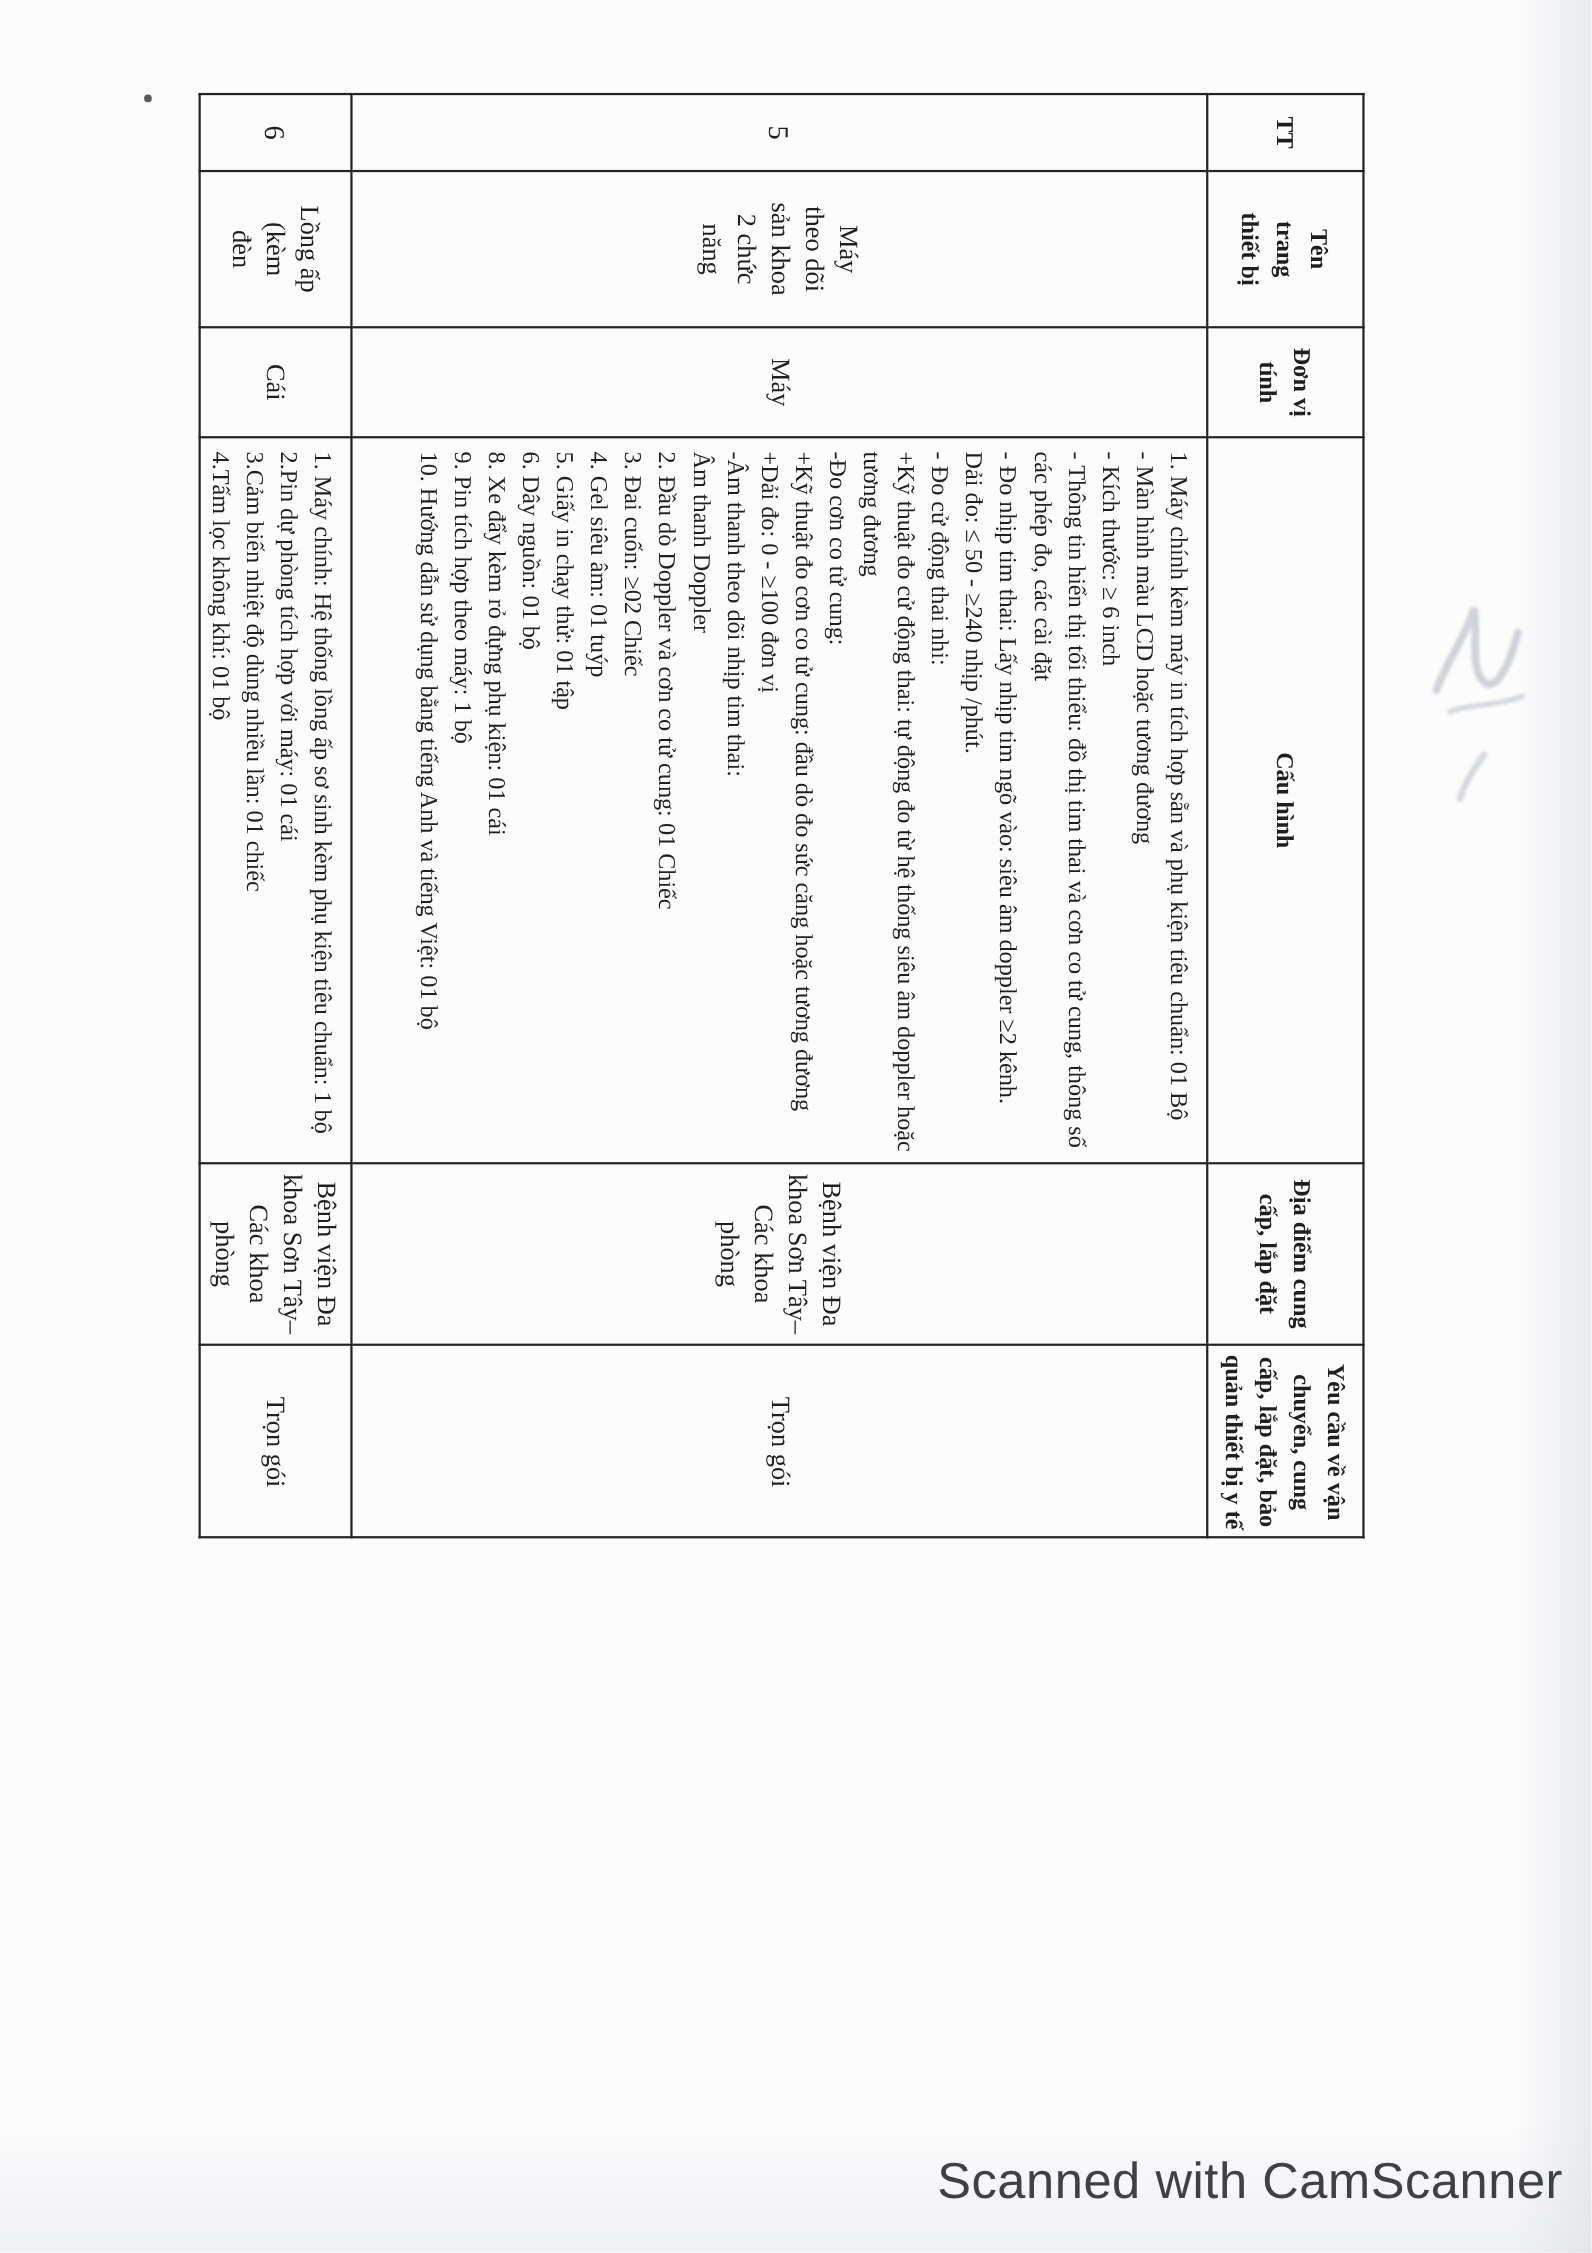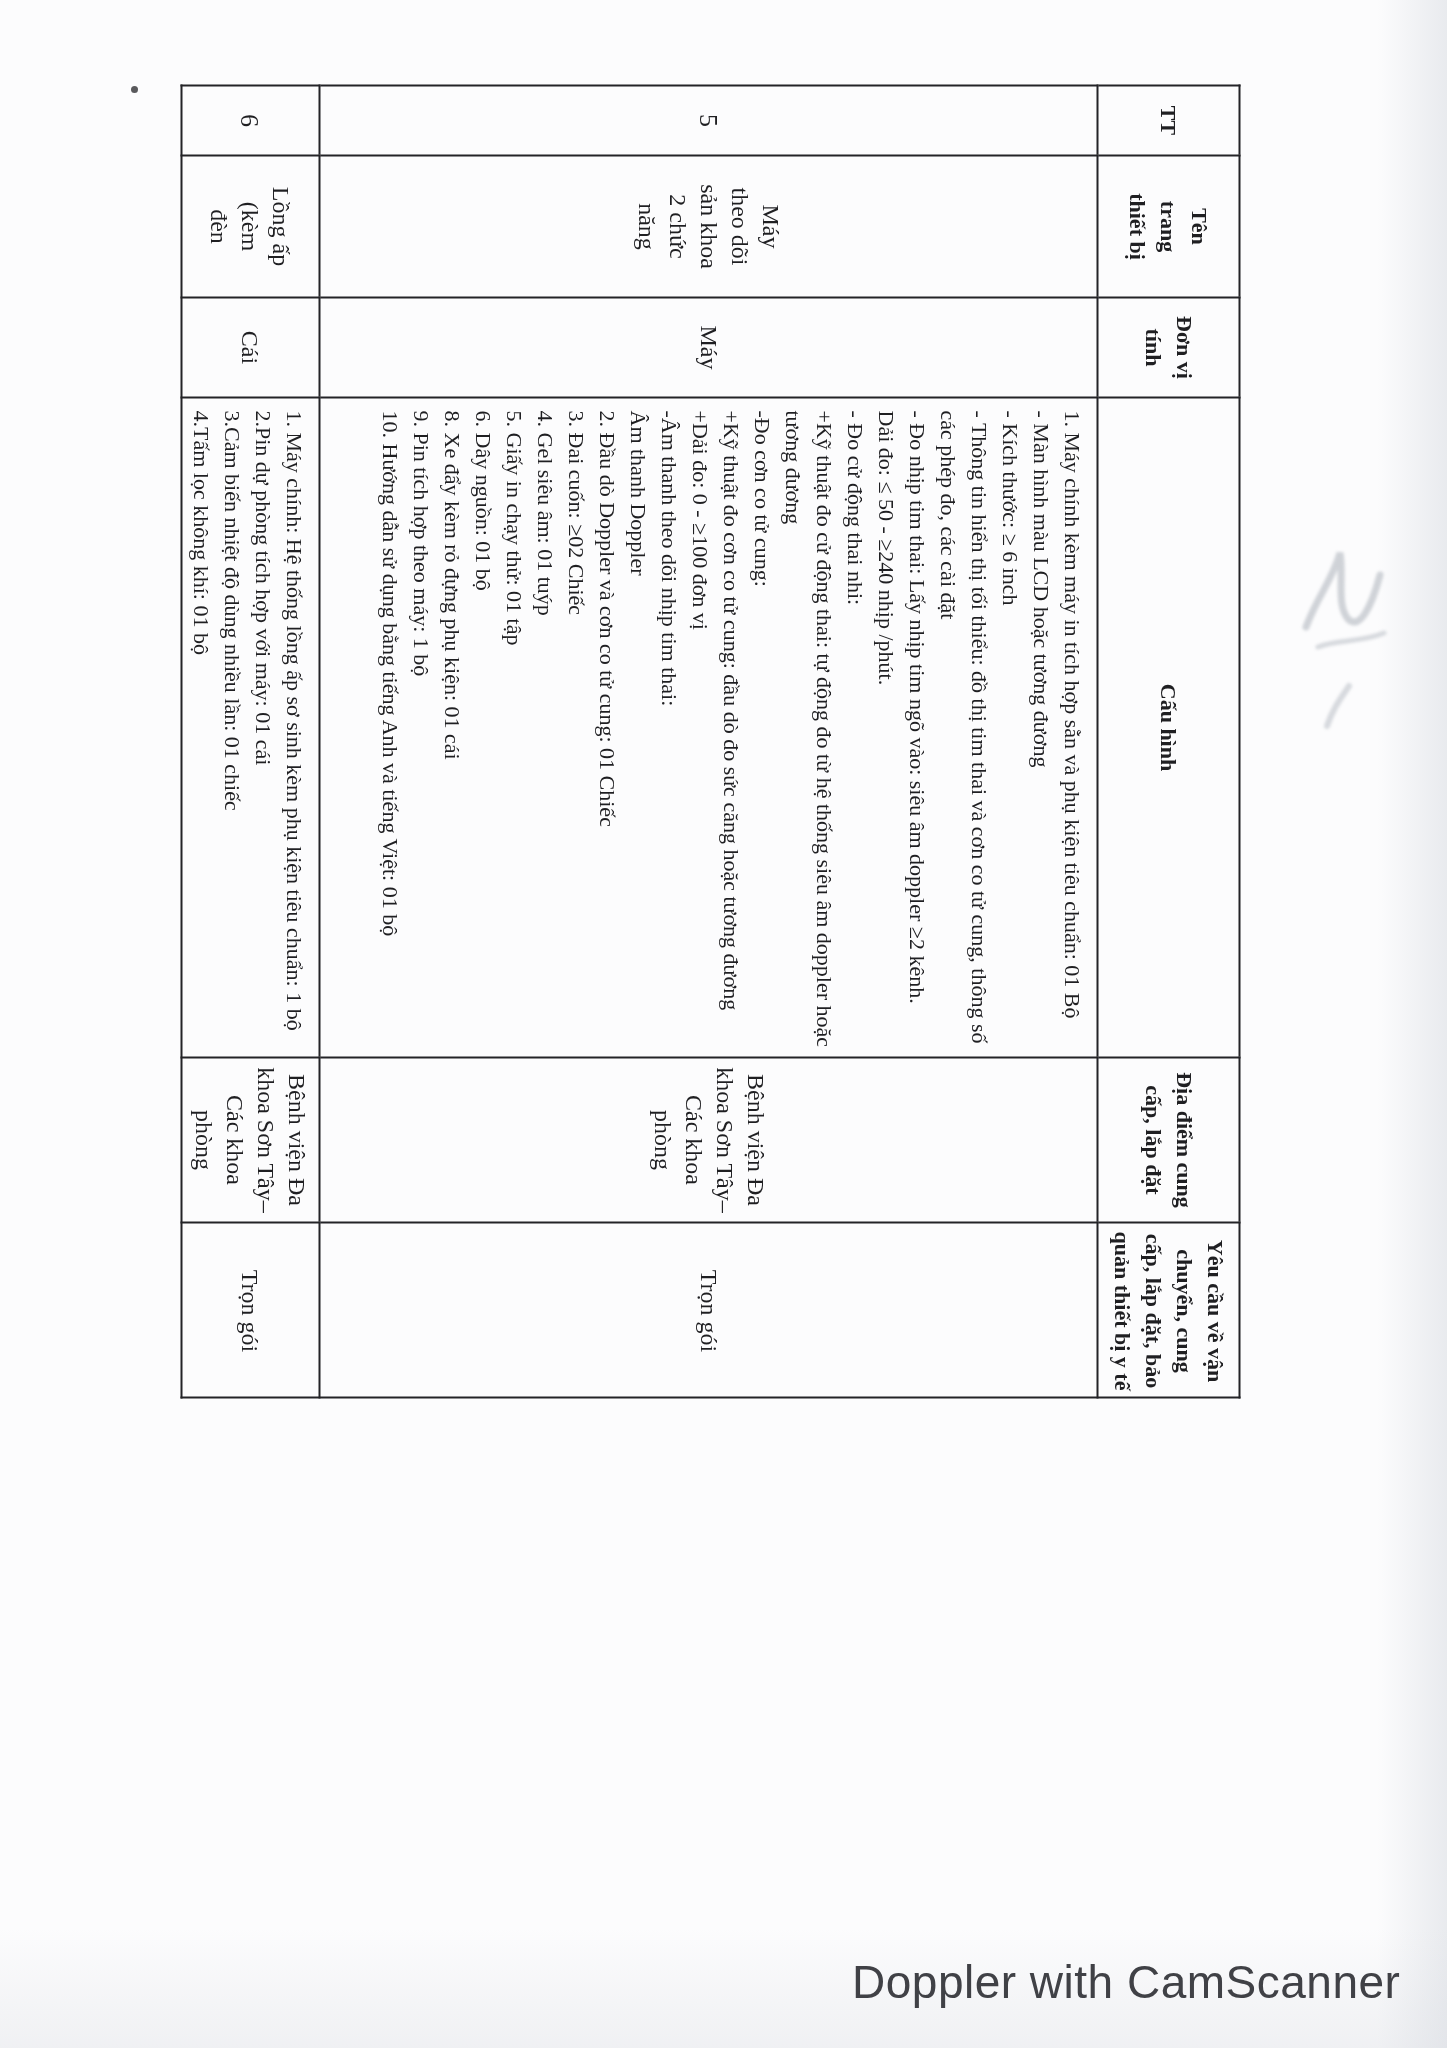--- a/index.html
+++ b/index.html
@@ -143,13 +143,13 @@
   <path d="M18 92 C 30 60, 44 46, 52 18 C 56 40, 48 70, 60 84 C 72 96, 84 70, 92 40" fill="none" stroke="#9aa1ab" stroke-width="7" stroke-linecap="round"></path>
   <path d="M30 112 C 50 104, 72 108, 96 98" fill="none" stroke="#aab0b9" stroke-width="5" stroke-linecap="round"></path>
 </svg>
 <svg class="smudge" style="left:1315px;top:678px;" width="50" height="60" viewBox="0 0 50 60">
   <path d="M12 48 C 18 30, 26 20, 34 8" fill="none" stroke="#aab0b9" stroke-width="6" stroke-linecap="round"></path>
 </svg>
 
 <div class="edge-right"></div>
 <div class="edge-bottom"></div>
 
-<div class="watermark">Doppler with CamScanner</div>
+<div class="watermark">Scanned with CamScanner</div>
 
 </body></html>

